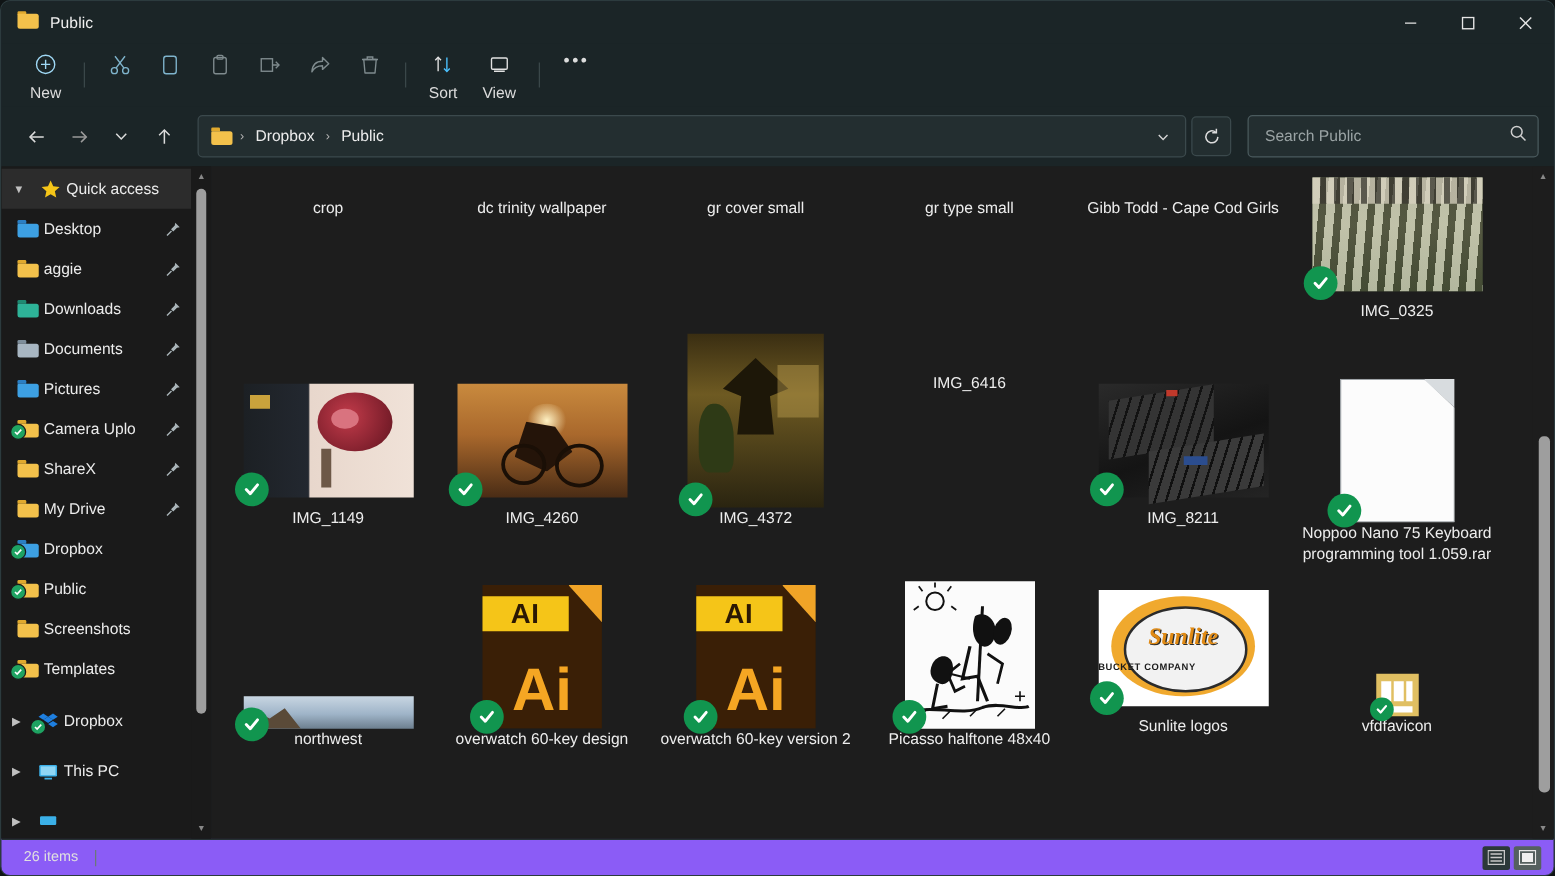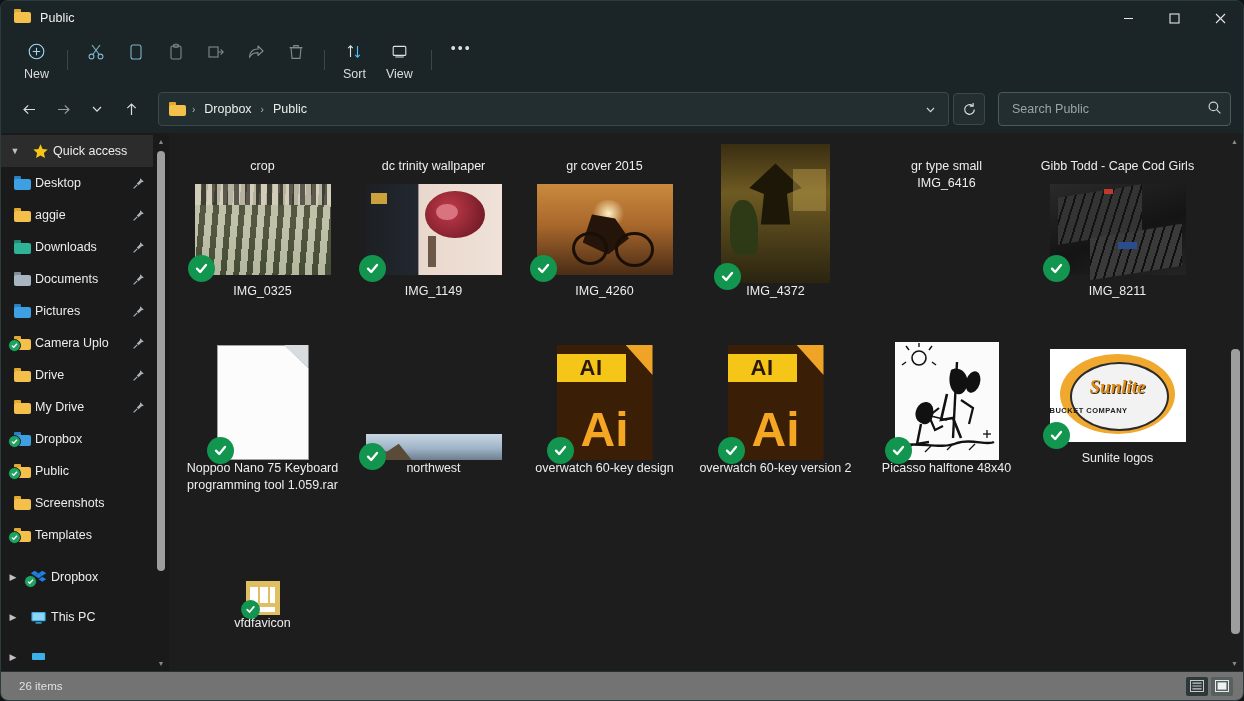--- a/index.html
+++ b/index.html
@@ -246,21 +246,21 @@
   .content-sb {
     position: absolute; right: 0; top: 0; bottom: 0; width: 17px;
     background: #1d1d1d;
     display: flex; flex-direction: column; align-items: center;
   }
   .content-sb .sb-thumb { left: 4.5px; width: 9px; }
 
   
   .statusbar {
     height: 28px; flex: 0 0 28px;
-    background: #737373;
+    background: #8b5cf6;
     display: flex; align-items: center;
     padding: 0 10px 0 18px;
     border-top: 1px solid #253133;
   }
   .status-text { font-size: 11.5px; color: #e0e0e0; }
   .status-sep { width: 1px; height: 13px; background: #6a7879; margin: 0 14px; }
   .status-right { margin-left: auto; display: flex; gap: 3px; align-items: center; }
   .vbtn {
     width: 22px; height: 19px; border-radius: 2px;
     display: flex; align-items: center; justify-content: center;
@@ -583,21 +583,21 @@
           </span>
         </div>
 
         <div class="srow indent-1">
           <span class="sicon">
               <span class="fold">
                 <span class="tab"></span>
                 <span class="bodyf"></span>
               </span>
             </span>
-          <span class="slabel">Drive</span>
+          <span class="slabel">ShareX</span>
           <span class="pin">
             <svg width="13" height="13" viewBox="0 0 13 13">
                 <path d="M8.2 1.2 L11.8 4.8 L9.6 5.2 L6.6 8.2 L4.8 6.4 L7.8 3.4 Z" fill="#a9b4b8"></path>
                 <line x1="5.2" y1="7.8" x2="1.6" y2="11.4" stroke="#a9b4b8" stroke-width="1.2"></line>
               </svg>
           </span>
         </div>
 
         <div class="srow indent-1">
           <span class="sicon">
@@ -727,23 +727,20 @@
 
     <div class="content">
       <div class="grid-scroll">
         <div class="grid">
 
           <div class="cell clipped">
             <div class="label">crop</div>
           </div>
           <div class="cell clipped">
             <div class="label">dc trinity wallpaper</div>
-          </div>
-          <div class="cell clipped">
-            <div class="label">gr cover 2015</div>
           </div>
           <div class="cell clipped">
             <div class="label">gr cover small</div>
           </div>
           <div class="cell clipped">
             <div class="label">gr type small</div>
           </div>
           <div class="cell clipped">
             <div class="label">Gibb Todd - Cape Cod Girls</div>
           </div>

